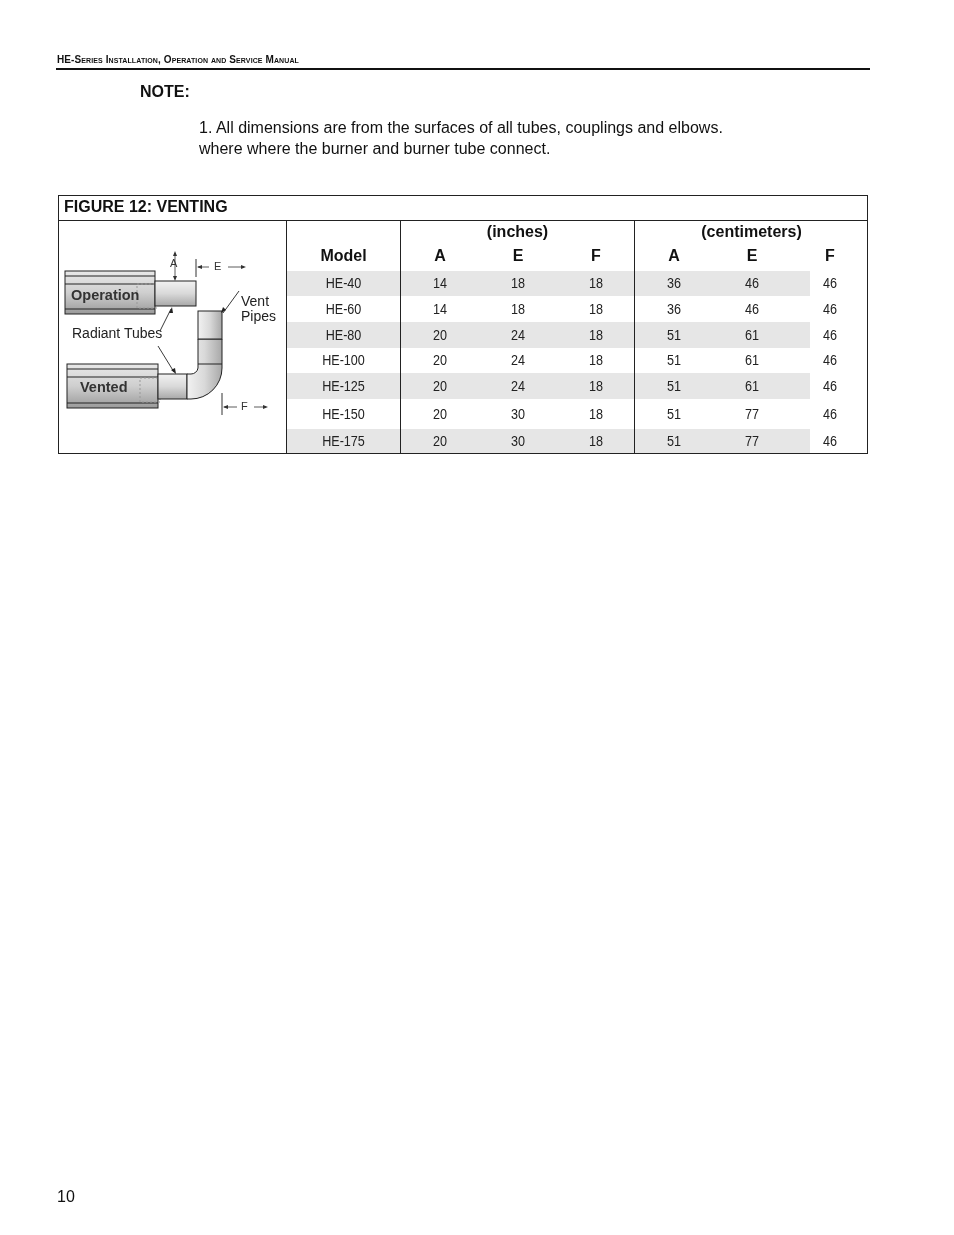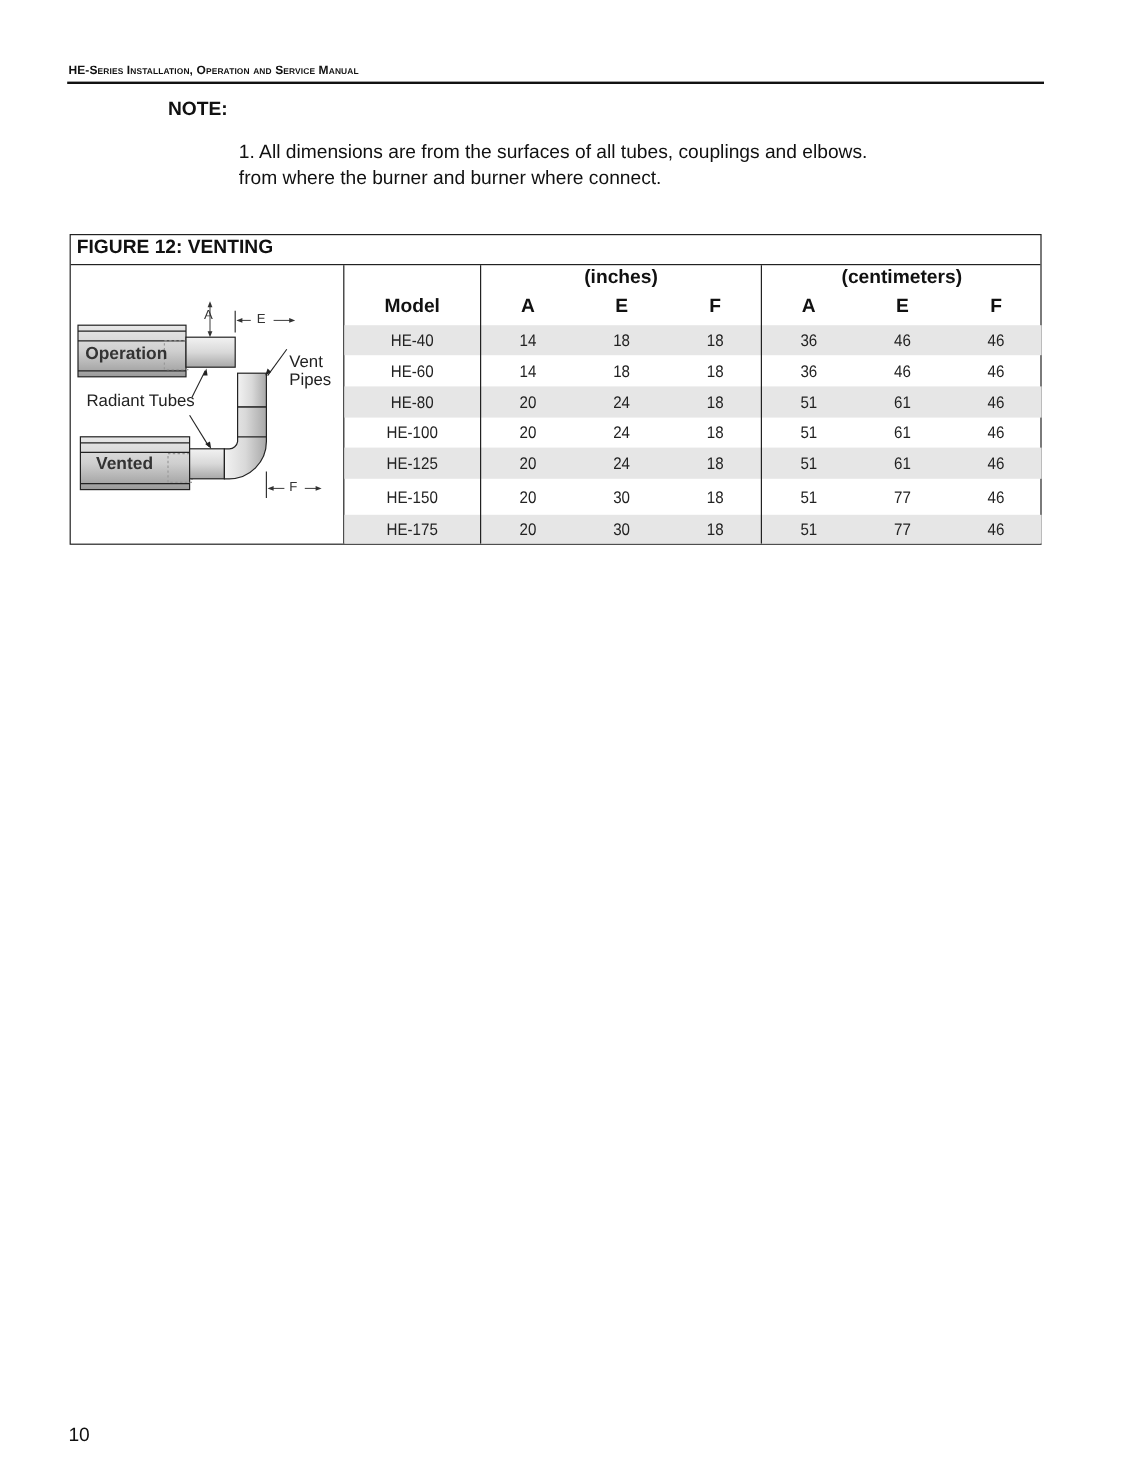--- a/index.html
+++ b/index.html
@@ -19,35 +19,35 @@
   .diagram { position: absolute; left: 0; top: 25px; width: 227px; height: 232px; }
   .diagram svg { position: absolute; left: 0; top: 0; }
   .dlabel { position: absolute; font-size: 14px; color: #222; white-space: nowrap; }
   .dlabel-bold { font-weight: bold; color: #333; font-size: 14.5px; }
   .dim { position: absolute; font-size: 11px; color: #333; white-space: nowrap; }
 
   .tbl { position: absolute; left: 227px; top: 25px; width: 581px; height: 232px; border-left: 1px solid #222; }
   .vline { position: absolute; top: 0; width: 1px; height: 232px; background: #222; }
   .grp { position: absolute; top: 2px; font-size: 16px; font-weight: bold; text-align: center; }
   .colh { position: absolute; top: 26px; font-size: 16px; font-weight: bold; text-align: center; }
-  .row { position: absolute; left: 0; width: 581px; }
+  .row { position: absolute; left: 0; width: 523px; }
   .row.shade { background: #e6e6e6; }
   .cell { position: absolute; top: 0; font-size: 14px; color: #222; text-align: center; font-family: "Liberation Sans", sans-serif; transform: scaleX(0.9); }
 </style>
 </head>
 <body>
 
 <div class="running-head">HE-Series Installation, Operation and Service Manual</div>
 <div class="head-rule"></div>
 
 <div class="note">
   <span class="note-label">NOTE:</span>
   <div class="note-lines">
     <div>1. All dimensions are from the surfaces of all tubes, couplings and elbows.</div>
-    <div>from where the burner and burner where connect.</div>
+    <div>where where the burner and burner tube connect.</div>
   </div>
 </div>
 
 <div class="figure">
   <div class="fig-title">FIGURE 12: VENTING</div>
   <div class="fig-title-rule"></div>
 
   <div class="diagram">
     <svg width="227" height="232" viewBox="0 0 227 232">
       <defs>

